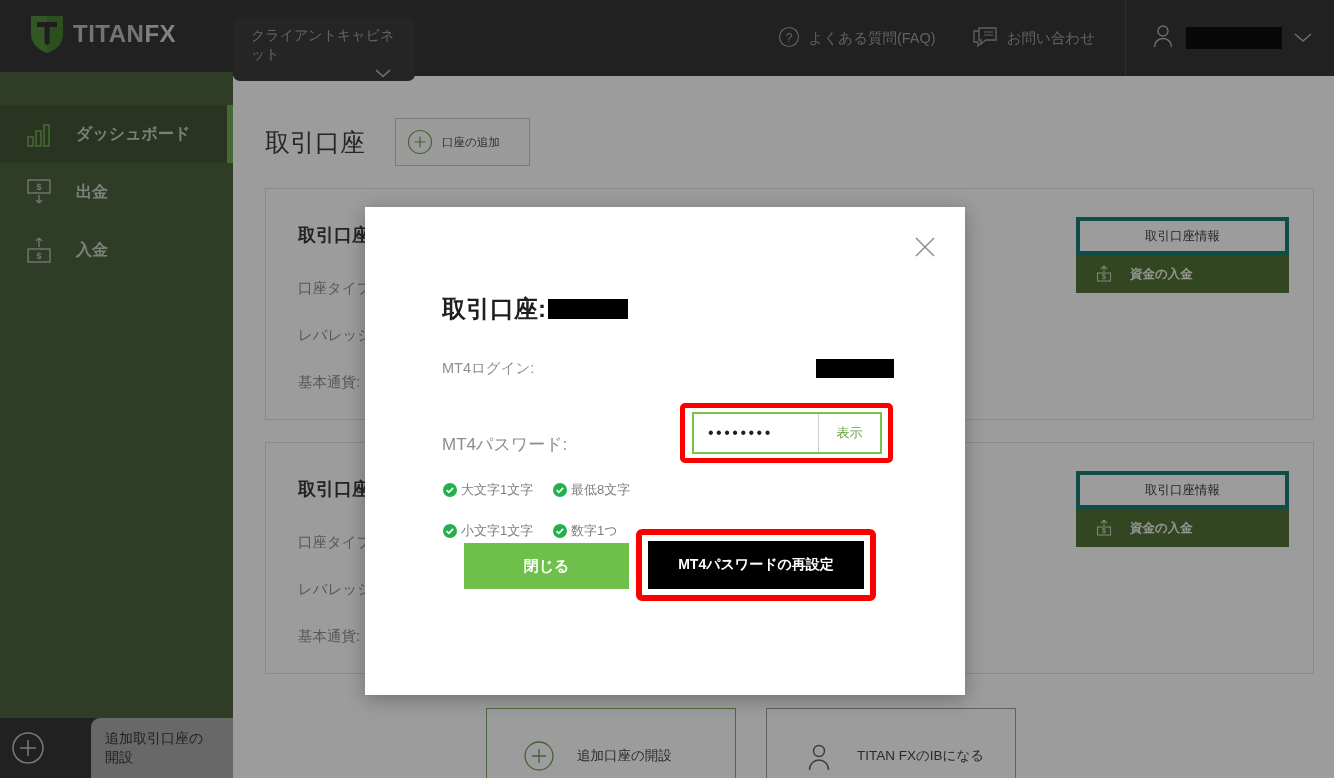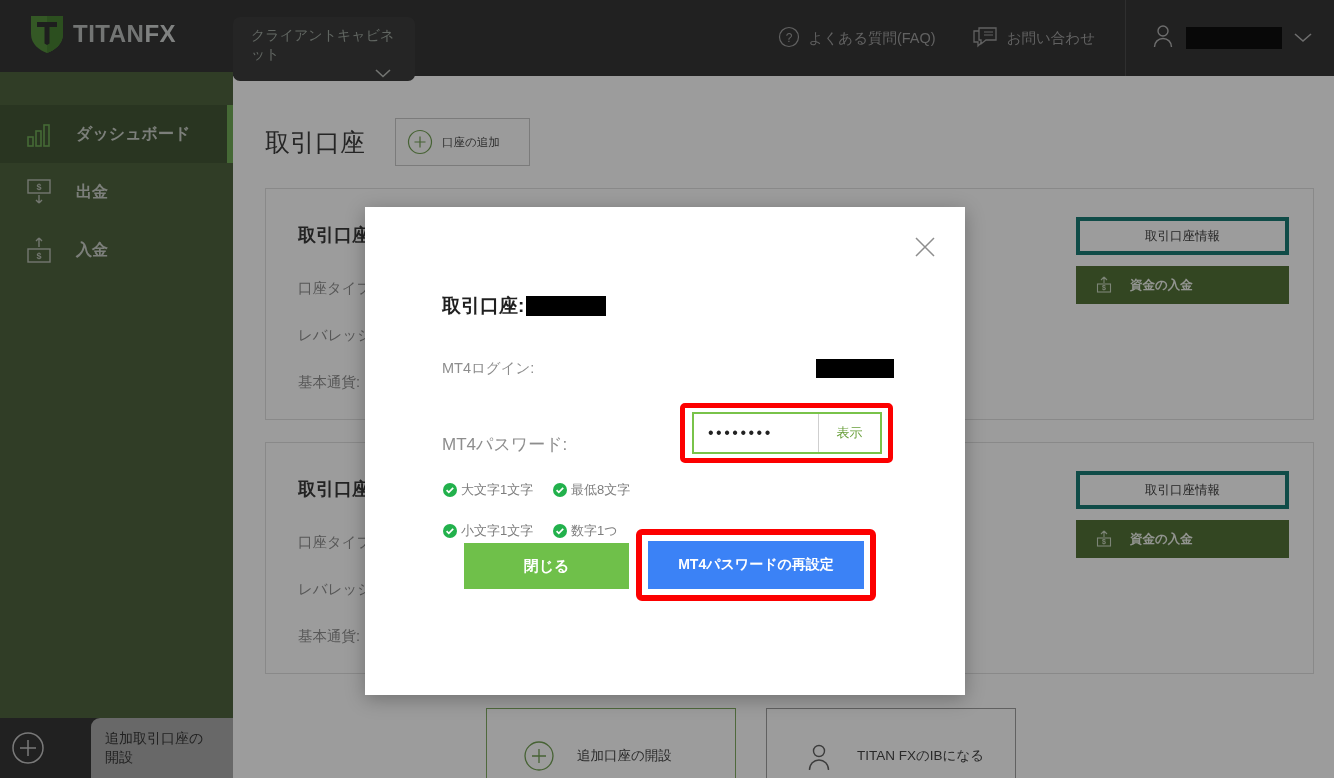--- a/index.html
+++ b/index.html
@@ -150,21 +150,21 @@
     width: 213px;
   }
   .btn-outline {
     width: 213px; height: 38px;
     border: 4px solid #0f766e; background: #fff;
     font-size: 12.5px; color: #333;
     display: flex; align-items: center; justify-content: center;
     cursor: pointer;
   }
   .btn-green {
-    width: 213px; height: 38px; margin-top: 11px;
+    width: 213px; height: 38px; 
     background: #4a6b2e;
     display: flex; align-items: center; gap: 16px;
     padding-left: 18px;
     font-size: 12.5px; color: #eef2ea; font-weight: 700;
     cursor: pointer;
   }
   .btn-green .ic { width: 20px; height: 20px; flex: 0 0 20px; }
 
   .bottom-tiles {
     display: flex; gap: 30px;
@@ -197,21 +197,21 @@
     z-index: 70;
     box-shadow: 0 4px 18px rgba(0,0,0,0.28);
   }
   .modal-close {
     position: absolute; right: 26px; top: 26px;
     width: 28px; height: 28px; cursor: pointer;
     display: flex; align-items: center; justify-content: center;
   }
   .modal-title {
     position: absolute; left: 77px; top: 86px;
-    font-size: 19px; font-weight: 700; color: #1f1f1f;
+    font-size: 24px; font-weight: 700; color: #1f1f1f;
     display: flex; align-items: center;
   }
   .field-row {
     position: absolute; left: 77px;
     width: 460px;
     display: flex; align-items: center; justify-content: space-between;
   }
   .field-row.login { top: 152px; }
   .field-label { font-size: 14.5px; color: #8d8d8d; }
 
@@ -272,21 +272,21 @@
   .reset-highlight {
     position: absolute; left: 636px; top: 529px;
     width: 240px; height: 72px;
     border: 6px solid #fc0000;
     border-radius: 6px;
     z-index: 80;
   }
   .btn-reset-pw {
     position: absolute; left: 648px; top: 541px;
     width: 216px; height: 48px;
-    background: #3b82f6;
+    background: #000000;
     color: #fff; font-size: 14px; font-weight: 700;
     display: flex; align-items: center; justify-content: center;
     cursor: pointer; z-index: 81;
   }
 </style>
 </head>
 <body>
 
 <div id="app">
 

